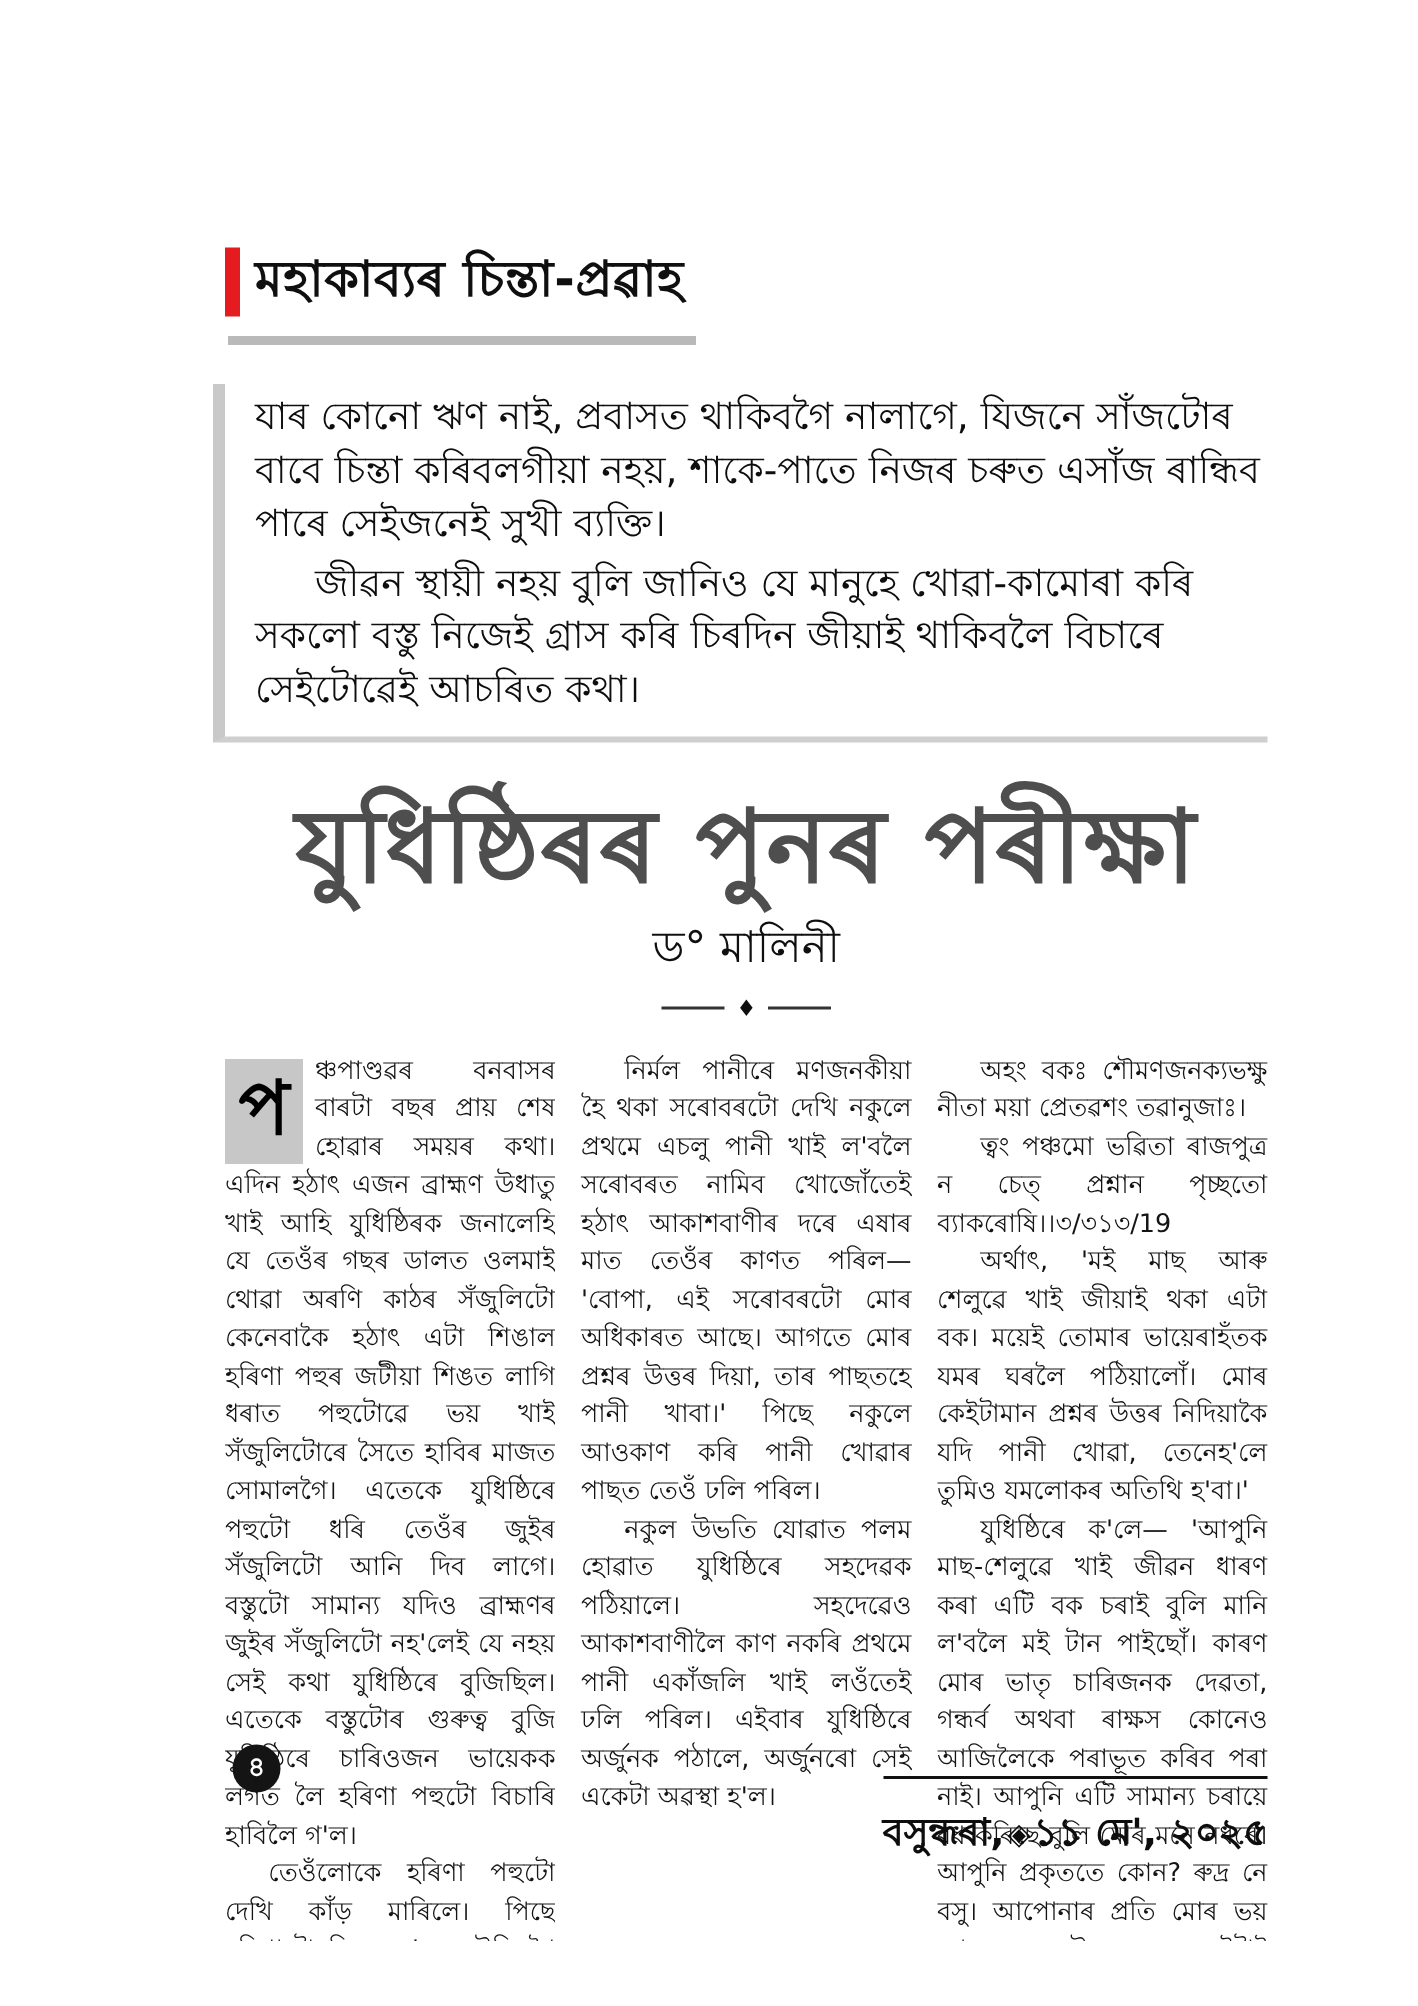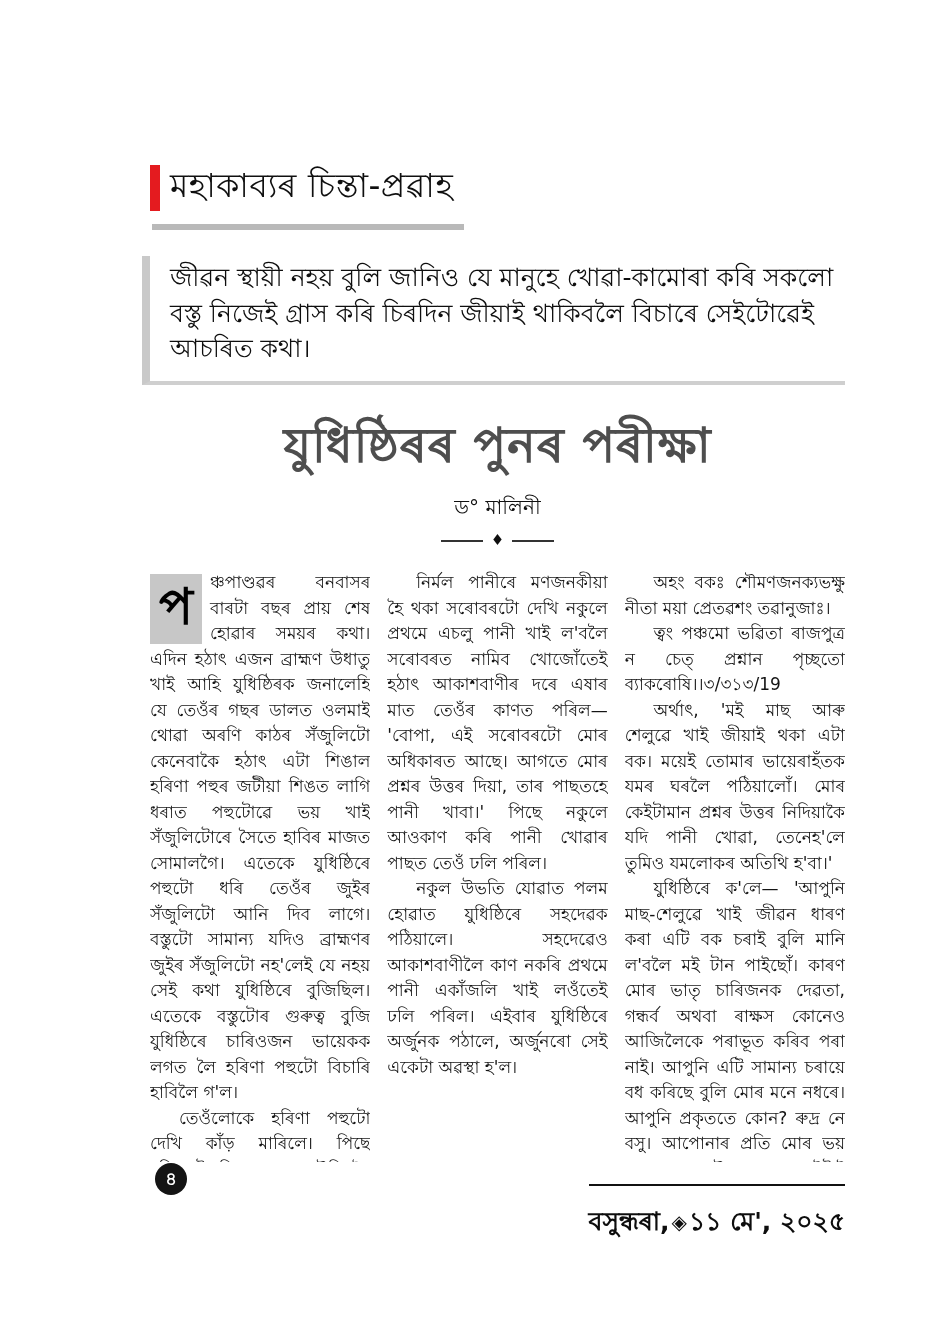--- a/index.html
+++ b/index.html
@@ -6,38 +6,38 @@
   .page{
     position:relative;width:945px;height:1337px;background:#ffffff;
     font-family:"DejaVu Sans","Liberation Sans",sans-serif;color:#161616;
     overflow:hidden;
   }
   .content{position:absolute;left:150px;width:695px;top:0;}
 
   
   .section-head{display:flex;align-items:center;margin-top:160px;}
   .red-bar{width:10px;height:46px;background:#e41b1f;margin-right:10px;flex:0 0 auto;}
-  .section-title{font-size:33px;font-weight:400;color:#0f0f0f;margin:0;letter-spacing:.5px;}
+  .section-title{font-size:33px;font-weight:700;color:#0f0f0f;margin:0;letter-spacing:.5px;}
   .head-rule{width:312px;height:6px;background:#b9b9b9;margin-top:8px;margin-left:2px;}
 
   
   .intro{
     margin:26px 0 0 -8px;padding:4px 0 14px 20px;
     border-left:8px solid #c9c9c9;border-bottom:4px solid #cfcfcf;
     font-size:25px;line-height:1.42;color:#0e0e0e;
   }
   .intro p{margin:0;}
   .intro p + p{text-indent:1.6em;margin-top:4px;}
 
   
   .title{
     margin:34px 0 0 0;text-align:center;
-    font-size:48px;line-height:1.1;font-weight:700;color:#4e4e4e;letter-spacing:1px;
+    font-size:68px;line-height:1.1;font-weight:700;color:#4e4e4e;letter-spacing:1px;
   }
-  .author{margin-top:21px;text-align:center;font-size:20px;color:#0f0f0f;}
+  .author{margin-top:4px;text-align:center;font-size:29px;color:#0f0f0f;}
   .ornament{display:flex;align-items:center;justify-content:center;margin-top:8px;}
   .ornament .line{width:42px;height:2px;background:#333;}
   .ornament .diamond{font-size:15px;color:#0f0f0f;margin:0 8px;line-height:1;}
 
   
   .columns{display:flex;gap:17px;margin-top:22px;height:592px;overflow:hidden;}
   .col{flex:1 1 0;text-align:justify;font-size:17px;line-height:1.5;color:#141414;overflow:hidden;}
   .col p{margin:0;text-indent:1.7em;}
   .col p.noindent{text-indent:0;}
   .dropcap{
@@ -66,20 +66,21 @@
 
     <header>
       <div class="section-head">
         <span class="red-bar"></span>
         <h2 class="section-title">মহাকাব্যৰ চিন্তা-প্ৰৱাহ</h2>
       </div>
       <div class="head-rule"></div>
     </header>
 
     <blockquote class="intro">
+      <p>যাৰ কোনো ঋণ নাই, প্ৰবাসত থাকিবগৈ নালাগে, যিজনে সাঁজটোৰ বাবে চিন্তা কৰিবলগীয়া নহয়, শাকে-পাতে নিজৰ চৰুত এসাঁজ ৰান্ধিব পাৰে সেইজনেই সুখী ব্যক্তি।</p>
       <p>জীৱন স্থায়ী নহয় বুলি জানিও যে মানুহে খোৱা-কামোৰা কৰি সকলো বস্তু নিজেই গ্ৰাস কৰি চিৰদিন জীয়াই থাকিবলৈ বিচাৰে সেইটোৱেই আচৰিত কথা।</p>
     </blockquote>
 
     <h1 class="title">যুধিষ্ঠিৰৰ পুনৰ পৰীক্ষা</h1>
 
     <div class="author">ড° মালিনী</div>
     <div class="ornament">
       <span class="line"></span>
       <span class="diamond">♦</span>
       <span class="line"></span>

